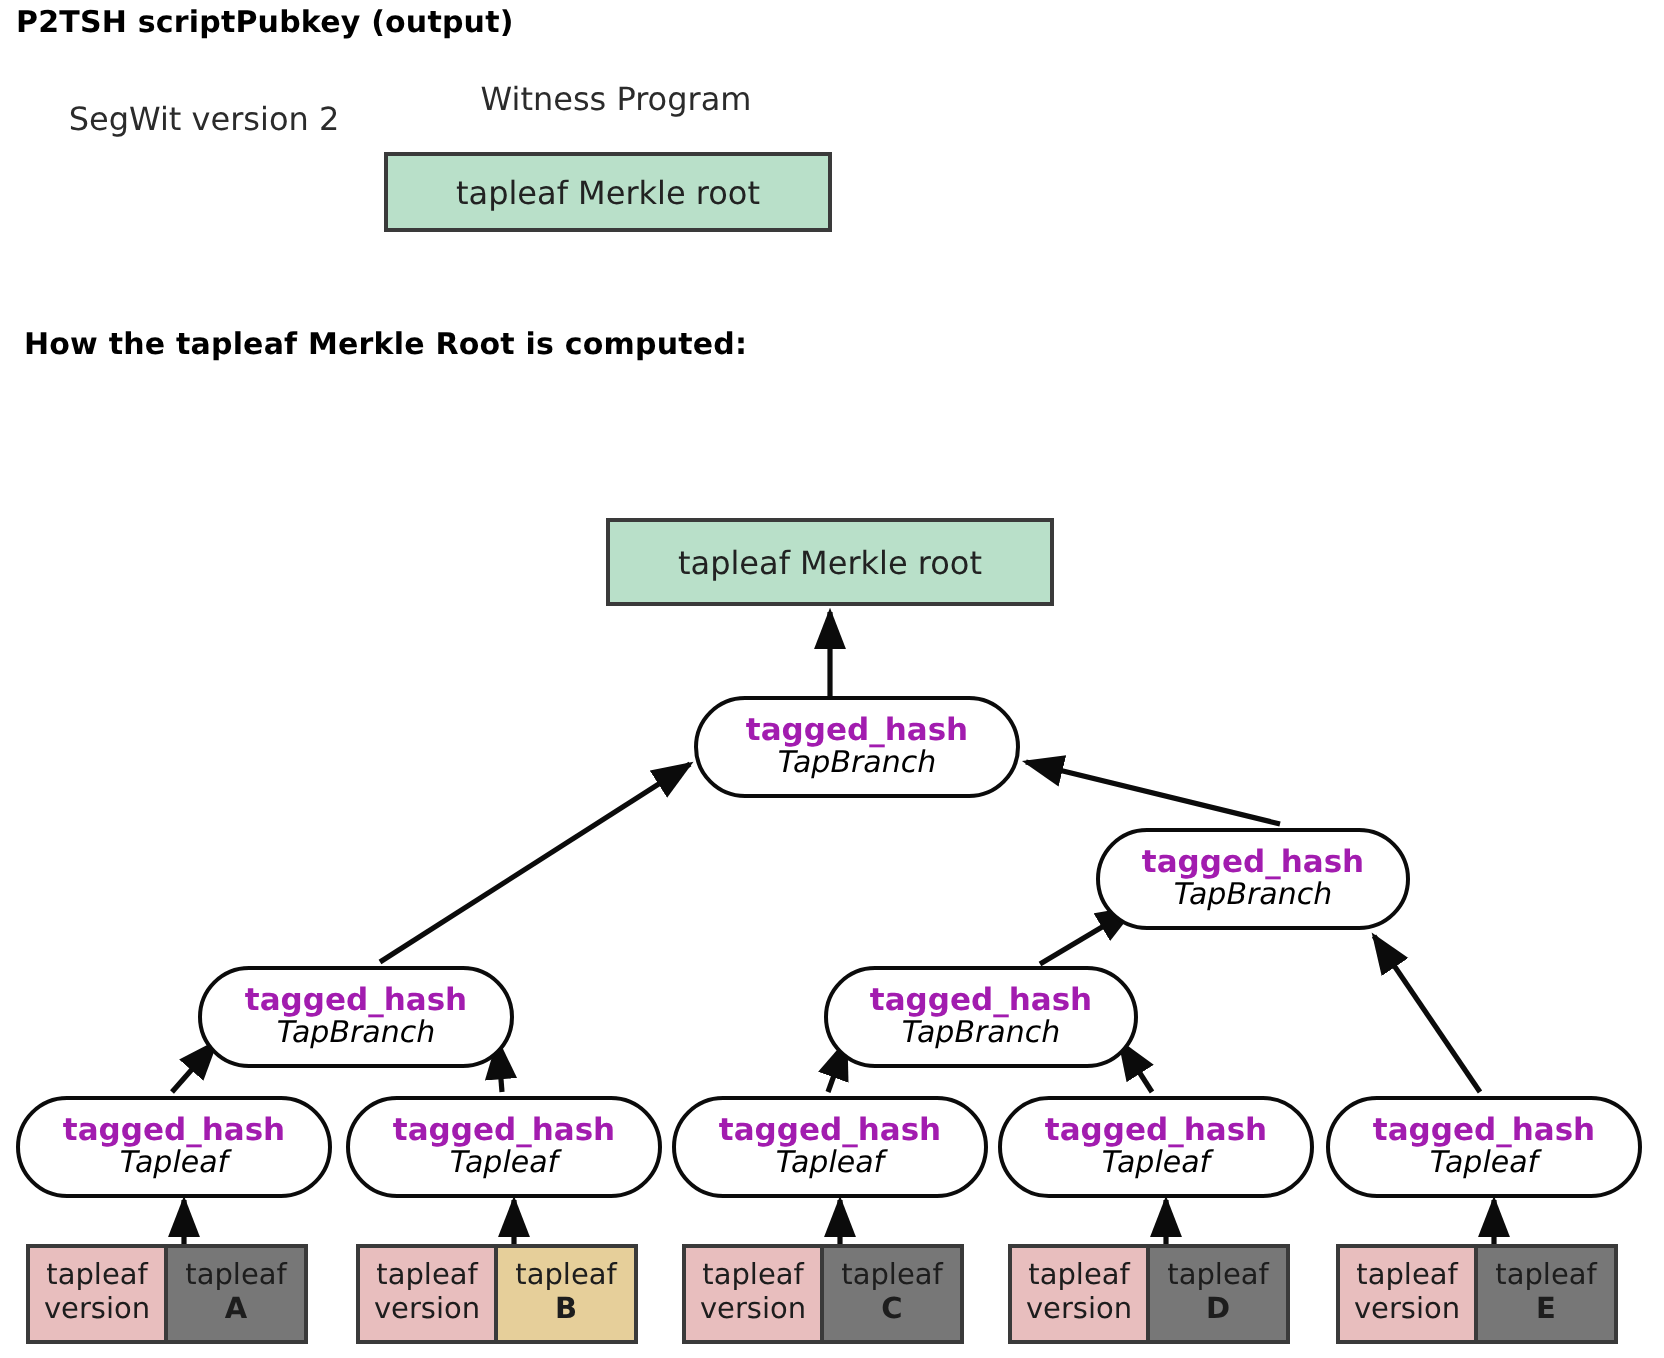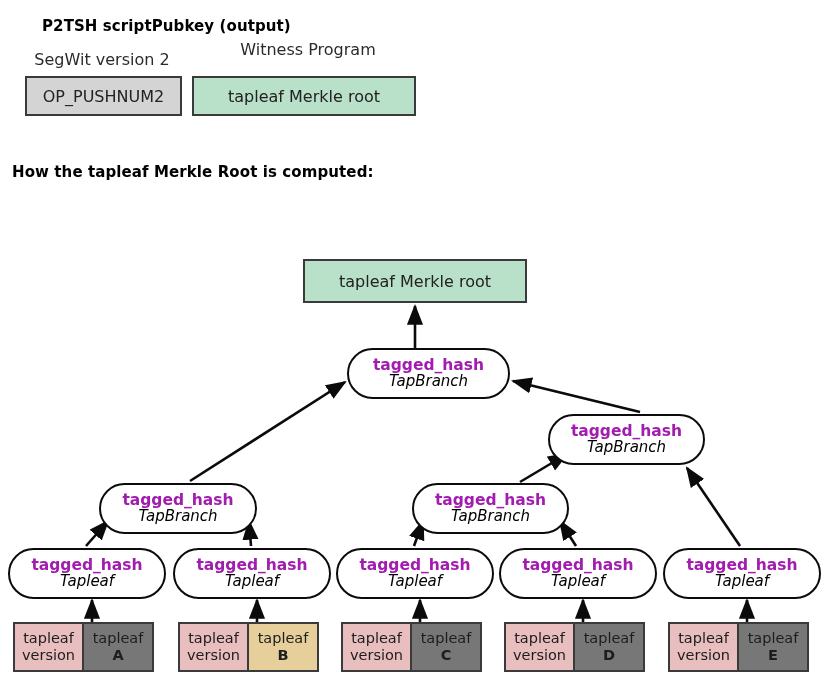--- a/index.html
+++ b/index.html
@@ -8,21 +8,21 @@
     font-family:"DejaVu Sans","Liberation Sans",sans-serif;
     position:relative;overflow:hidden;color:#1a1a1a;
   }
   .stage{position:absolute;left:0;top:0;width:832px;height:679px;}
 
   
   .heading{
     position:absolute;font-weight:bold;font-size:15px;color:#000;
     white-space:nowrap;letter-spacing:.1px;
   }
-  #title-p2tsh{left:8px;top:17px;margin-left:34px;}
+  #title-p2tsh{left:8px;top:2px;}
   #title-howcomputed{left:12px;top:163px;}
 
   
   .field-label{
     position:absolute;font-size:16px;color:#2b2b2b;white-space:nowrap;
     text-align:center;
   }
   #lbl-segwit{left:22px;top:50px;width:160px;}
   #lbl-witness{left:196px;top:40px;width:224px;}
 
@@ -71,21 +71,20 @@
 
 <div class="stage">
 
   <div class="heading" id="title-p2tsh">P2TSH scriptPubkey (output)</div>
 
   <div class="heading" id="title-howcomputed">How the tapleaf Merkle Root is computed:</div>
 
   <div class="field-label" id="lbl-segwit">SegWit version 2</div>
   <div class="field-label" id="lbl-witness">Witness Program</div>
 
-  <div class="sqbox" id="box-opnum">OP_PUSHNUM2</div>
   <div class="sqbox" id="box-witprog">tapleaf Merkle root</div>
 
   <div class="sqbox" id="box-merkleroot">tapleaf Merkle root</div>
 
   <svg id="arrows" viewBox="0 0 832 679" xmlns="http://www.w3.org/2000/svg">
     <defs>
       <marker id="ah" markerWidth="9" markerHeight="9" refX="7.2" refY="3.1" orient="auto" markerUnits="strokeWidth">
         <path d="M0,0 L8,3.1 L0,6.2 z" fill="#0b0b0b"></path>
       </marker>
     </defs>

